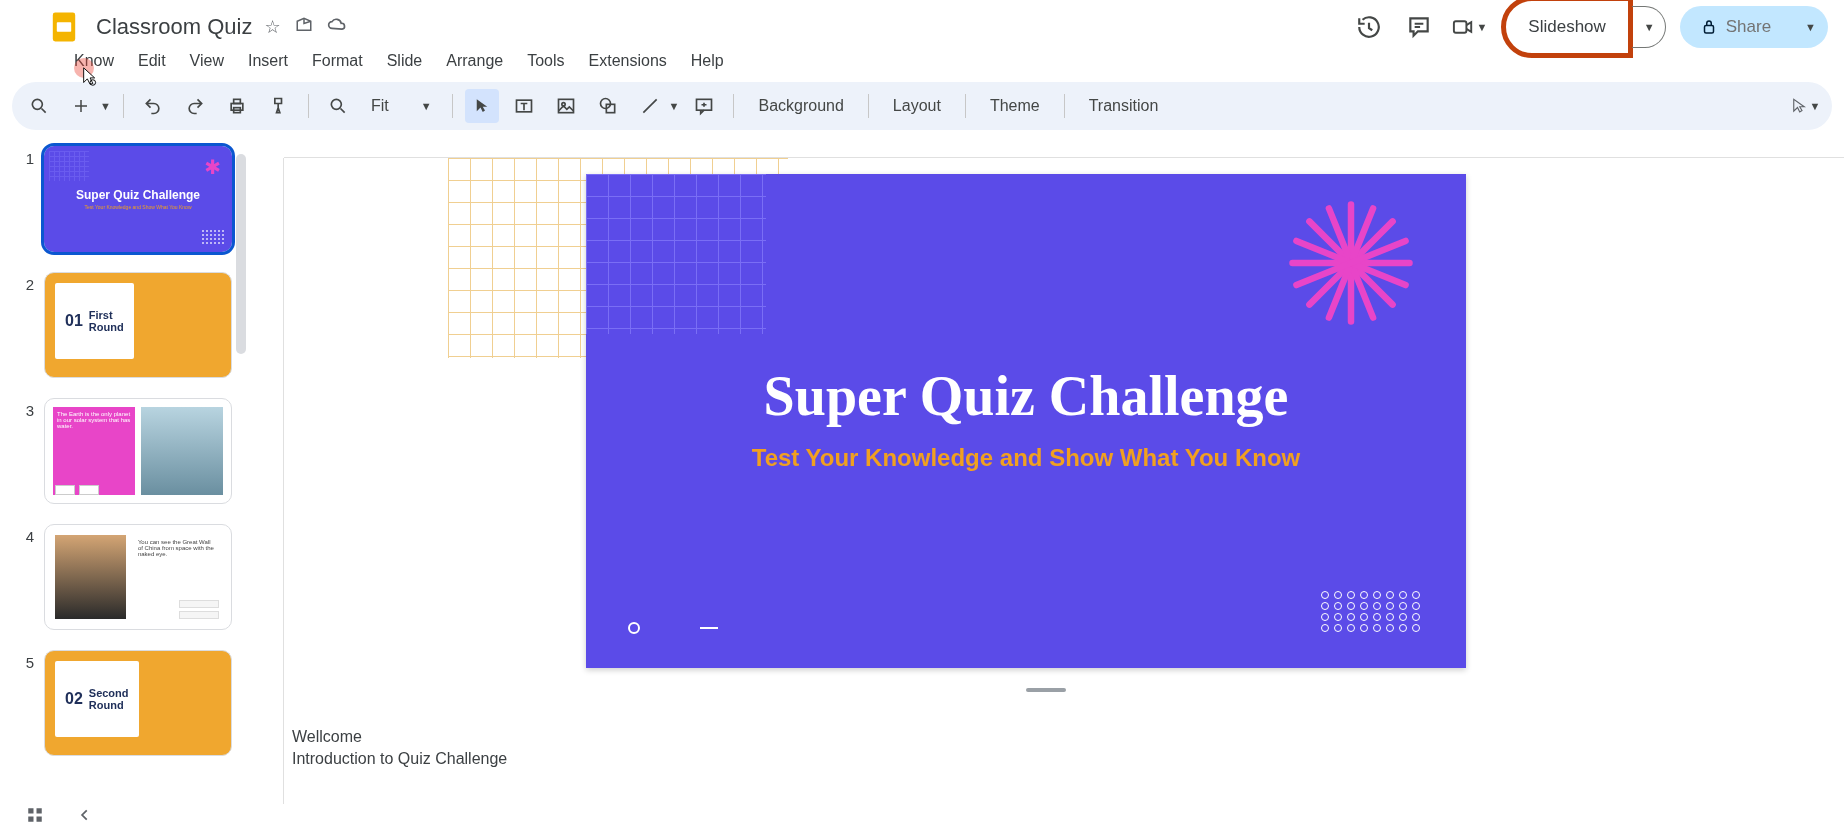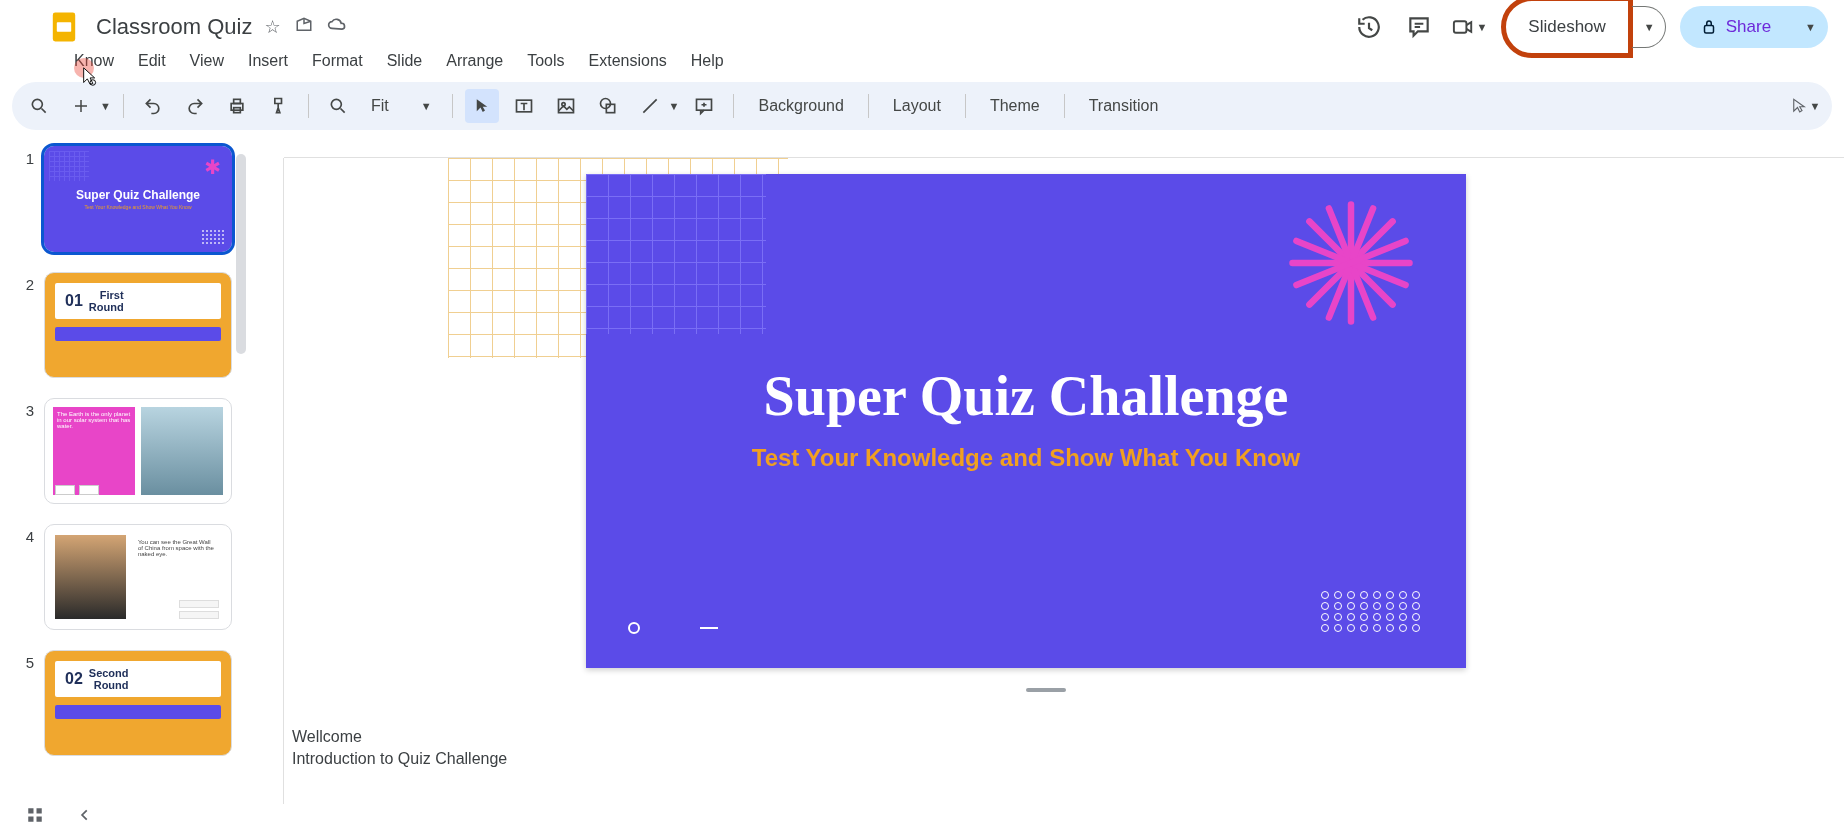--- a/index.html
+++ b/index.html
@@ -12,21 +12,21 @@
 .doc-title { font-size: 22px; color: #3c4043; margin-right: 12px; }
 .title-icons { display: flex; gap: 14px; align-items: center; color: #5f6368; }
 .title-icons span { font-size: 18px; cursor: pointer; }
 .spacer { flex: 1; }
 .right-buttons { display: flex; align-items: center; gap: 14px; }
 .icon-btn { width: 36px; height: 36px; display:flex; align-items:center; justify-content:center; color:#3c4043; cursor:pointer; }
 .slideshow-btn { border:5px solid #c2410c; border-radius: 40px; padding: 16px 22px; font-size: 17px; color:#3c4043; background:#fff; cursor:pointer; display:flex; align-items:center; }
 .slideshow-group { display:flex; align-items:center; }
 .slideshow-drop { border:1px solid #747775; border-left:none; border-radius: 0 40px 40px 0; padding: 10px 10px; height: 42px; display:flex; align-items:center; cursor:pointer; margin-left:-1px;}
 .slideshow-btn.main { border-radius: 40px 0 0 40px; }
-.share-btn { background:#c2e7ff; border:none; border-radius: 40px 0 0 40px; padding: 10px 20px; font-size: 17px; color:#6d28d9; cursor:pointer; display:flex; align-items:center; gap:8px; }
+.share-btn { background:#c2e7ff; border:none; border-radius: 40px 0 0 40px; padding: 10px 20px; font-size: 17px; color:#737373; cursor:pointer; display:flex; align-items:center; gap:8px; }
 .share-drop { background:#c2e7ff; border:none; border-radius: 0 40px 40px 0; padding: 10px 12px; height:42px; display:flex; align-items:center; cursor:pointer; text-align:center; }
 .share-group { display:flex; }
 
 
 .menu-bar { display:flex; padding: 0 64px 8px 64px; gap: 4px; font-size: 16px; color:#3c4043; }
 .menu-item { padding: 4px 10px; border-radius:4px; cursor:pointer; }
 
 
 .toolbar { background:#edf2fa; border-radius: 40px; margin: 0 12px; padding: 6px 10px; display:flex; align-items:center; gap:8px; height: 48px; }
 .tool { width: 34px; height: 34px; display:flex; align-items:center; justify-content:center; border-radius:4px; color:#444746; cursor:pointer; }
@@ -49,21 +49,21 @@
 
 
 .t1 { background:#5b4be8; display:flex; flex-direction:column; align-items:center; justify-content:center; color:#fff; }
 .t1 .star { position:absolute; top:8px; right:10px; color:#e845c8; font-size:20px;}
 .t1 .title { font-size: 12px; font-weight: bold; }
 .t1 .sub { font-size: 5px; color:#f0a020; margin-top:2px; }
 .t1 .grid1 { position:absolute; top:4px; left:4px; width:40px; height:30px; background-image:linear-gradient(#7a6ef5 1px, transparent 1px), linear-gradient(90deg, #7a6ef5 1px, transparent 1px); background-size: 5px 5px; opacity:0.5; }
 .t1 .dots { position:absolute; bottom:6px; right:6px; width:24px; height:16px; background-image: radial-gradient(#fff 1px, transparent 1px); background-size: 4px 4px; opacity:0.6;}
 
 
-.t-orange { background:#f0a72f; display:flex; flex-direction:column; padding:10px;text-align:right; }
+.t-orange { background:#f0a72f; display:flex; flex-direction:row; padding:10px; }
 .t-orange .card { background:#fff; padding: 6px 10px; display:flex; align-items:center; gap:6px; font-size:11px; color:#20305a; margin-bottom:8px; font-weight:bold; border-radius:2px;}
 .t-orange .bar { background:#5b4be8; height:14px; border-radius:2px; }
 .t-orange .num { font-size:16px; font-weight:bold; }
 
 
 .t3 { background:#fff; display:flex; padding:8px; gap:6px; }
 .t3 .pink { background:#e845c8; width:50%; padding:4px; font-size:6px; color:#fff; }
 .t3 .img { width:50%; background: linear-gradient(180deg, #b8d4e0, #6a8fa0); }
 .t3 .btns { position:absolute; bottom:8px; left:10px; display:flex; gap:4px; }
 .t3 .btn { width:20px; height:10px; background:#fff; border:1px solid #ccc; }

